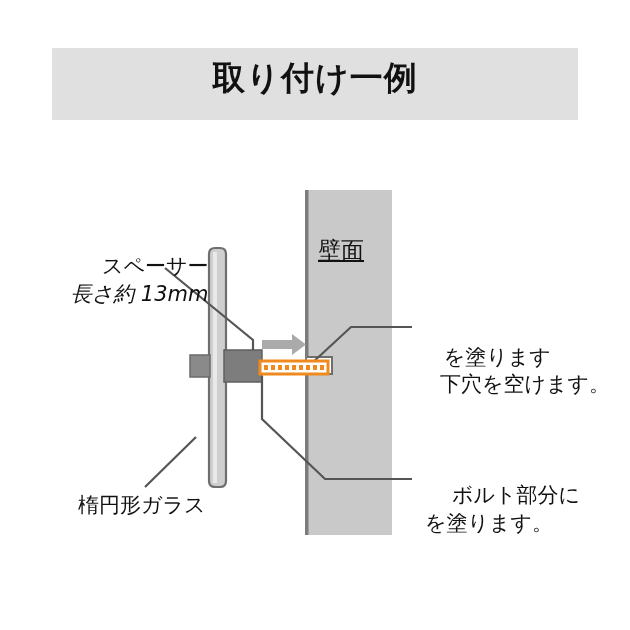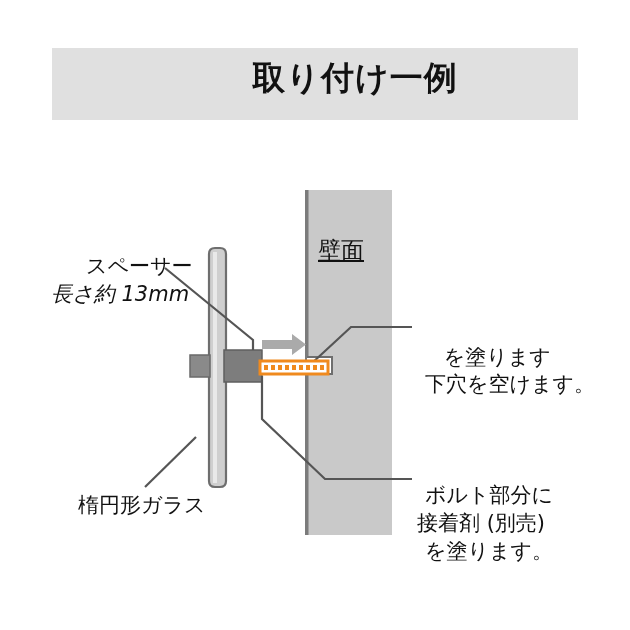--- a/index.html
+++ b/index.html
@@ -16,41 +16,40 @@
   .banner{
     position:absolute;left:52px;top:48px;width:526px;height:72px;
     background:#e0e0e0;
   }
   .banner-title{
     position:absolute;left:52px;top:48px;width:526px;height:60px;
     display:flex;align-items:center;justify-content:center;
     font-size:33px;font-weight:bold;color:#111;
     letter-spacing:1px;
     font-family:"DejaVu Sans","Liberation Sans",sans-serif;
-    padding-left:40px;
   }
 
   
   #diagram{position:absolute;left:0;top:0;width:630px;height:630px;}
 
   
   .lbl{
     position:absolute;
     font-size:21px;color:#111;line-height:1.32;
     white-space:pre;
     font-family:"DejaVu Sans","Liberation Sans",sans-serif;
   }
-  .lbl-spacer{left:48px;top:198px;text-align:center;}
+  .lbl-spacer{left:64px;top:198px;text-align:right;}
   .lbl-spacer .l1{display:block;padding-left:38px;}
   .lbl-spacer .l2{display:block;font-style:italic;}
   .lbl-wall{left:318px;top:235px;font-size:23px;text-decoration:underline;}
   .lbl-drill{left:417px;top:316px;}
-  .lbl-drill .l2{display:block;padding-left:8px;}
+  .lbl-drill .l2{display:block;padding-left:8px;margin-left:15px;}
   .lbl-bolt{left:417px;top:427px;}
-  .lbl-bolt .l1{display:block;padding-left:8px;}
+  .lbl-bolt .l1{display:block;padding-left:8px;margin-left:27px;}
   .lbl-bolt .l3{display:block;padding-left:8px;}
   .lbl-glass{left:78px;top:492px;text-align:right;}
 </style>
 </head>
 <body>
 
 <div id="stage">
 
   <div class="banner"></div>
   <div class="banner-title">取り付け一例</div>
@@ -112,18 +111,18 @@
     <span class="l1">スペーサー</span><span class="l2">長さ約 13mm</span>
   </div>
 
   <div class="lbl lbl-wall">壁面</div>
 
   <div class="lbl lbl-drill">
     <span class="l1">を塗ります</span><span class="l2">下穴を空けます。</span>
   </div>
 
   <div class="lbl lbl-bolt">
-    <span class="l1">ボルト部分に</span><span class="l2">接着剤 (別売)</span><span class="l3">を塗ります。</span>
+    <span class="l1">ボルト部分に</span><span class="l3">を塗ります。</span>
   </div>
 
   <div class="lbl lbl-glass">楕円形ガラス</div>
 
 </div>
 
 </body></html>

